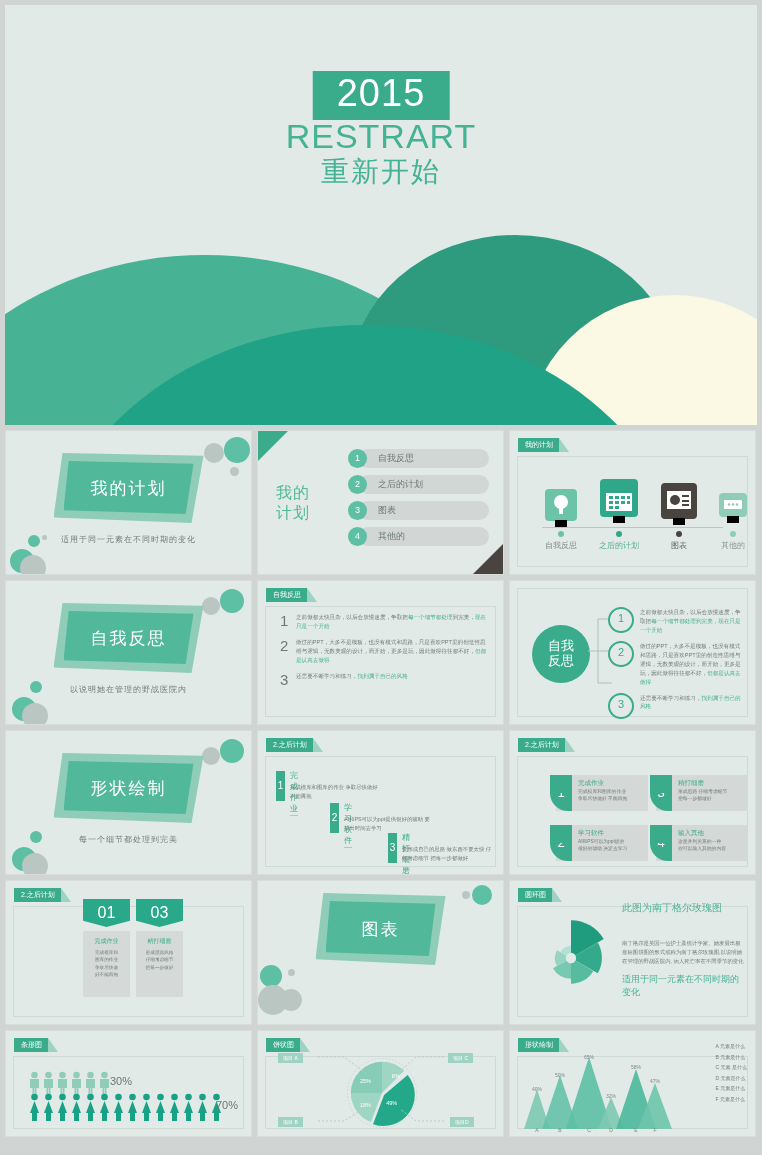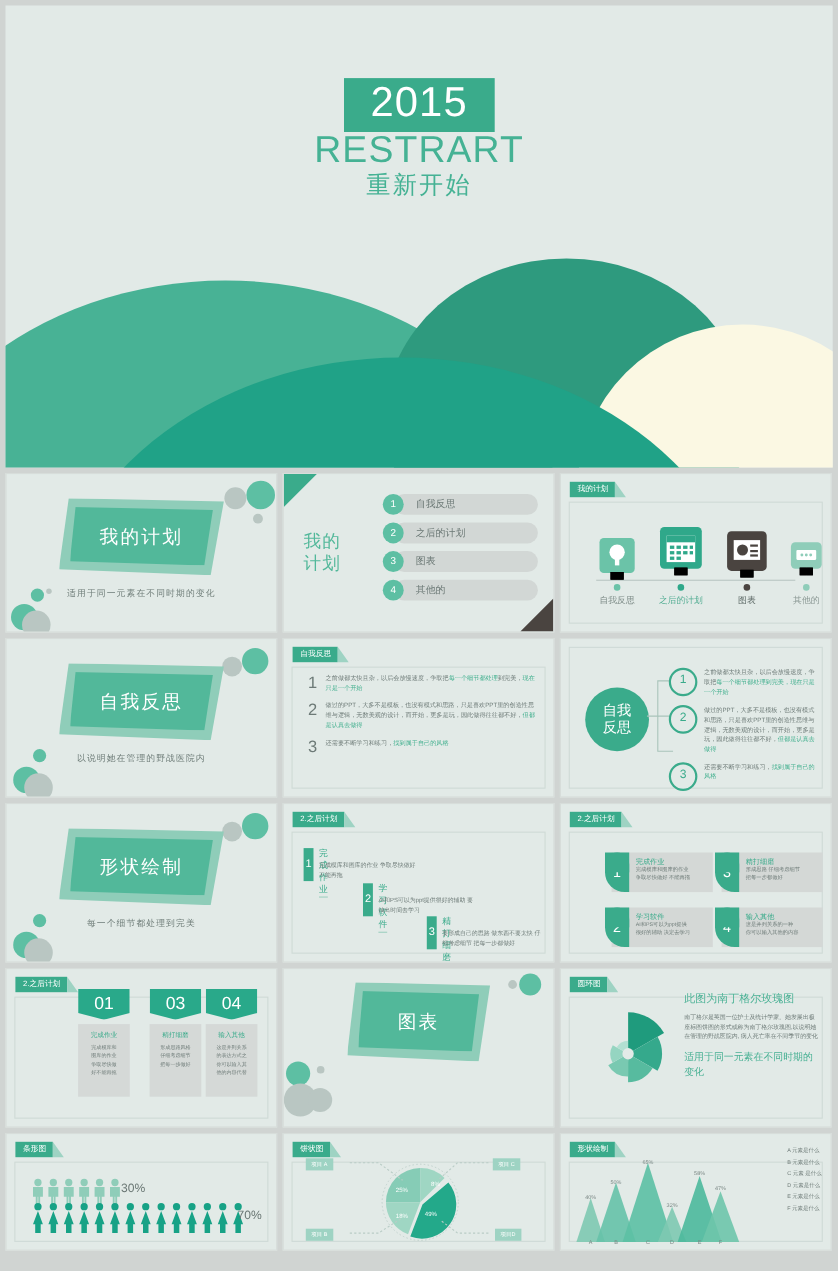--- a/index.html
+++ b/index.html
@@ -22,21 +22,21 @@
     font-size:38px;letter-spacing:1px;
     padding:3px 24px 6px 24px;line-height:1.05;
     font-weight:400;
   }
   .hero-en{
     position:absolute;left:50%;top:112px;transform:translateX(-50%);
     color:#45b294;font-size:34px;letter-spacing:1px;white-space:nowrap;
   }
   .hero-cn{
     position:absolute;left:50%;top:148px;transform:translateX(-50%);
-    color:#45b294;font-size:22px;letter-spacing:2px;white-space:nowrap;
+    color:#45b294;font-size:28px;letter-spacing:2px;white-space:nowrap;
   }
   .hill{position:absolute;border-radius:50%;}
   .hill-a{width:640px;height:540px;left:-120px;top:250px;background:#48b295;}
   .hill-b{width:330px;height:290px;left:345px;top:230px;background:#2e9a7e;}
   .hill-c{width:300px;height:300px;left:520px;top:290px;background:#fbf8e3;}
   .hill-d{width:640px;height:520px;left:40px;top:320px;background:#20a287;}
 
   
   .grid{position:absolute;left:0;top:430px;width:762px;}
   .row{display:flex;gap:5px;margin-bottom:5px;padding:0 5px;box-sizing:border-box;}
@@ -141,21 +141,21 @@
   
   .col4{position:absolute;top:18px;width:47px;}
   .col4-top{height:28px;background:#29a98a;color:#fff;font-size:16px;text-align:center;line-height:28px;
     clip-path:polygon(0 0,100% 0,100% 78%,50% 100%,0 78%);}
   .col4-body{background:#d5d9d7;height:66px;margin-top:4px;padding:6px 4px 0;box-sizing:border-box;text-align:center;}
   .col4-h{color:#3aab8b;font-size:6px;margin-bottom:3px;}
   .col4-b{font-size:4.6px;line-height:1.6;color:#707d7a;}
 
   
   .rose-txt{position:absolute;left:112px;top:20px;right:10px;}
-  .rose-h{color:#49b194;font-size:10px;margin-bottom:6px;font-family:Liberation Serif, serif;}
+  .rose-h{color:#49b194;font-size:10px;margin-bottom:24px;font-family:Liberation Serif, serif;}
   .rose-p{color:#6f7c79;font-size:5.4px;line-height:1.7;margin-bottom:6px;}
   .rose-h2{color:#49b194;font-size:9px;}
 
   
   .picto-row{position:absolute;display:flex;gap:1px;}
   .picto-lab{position:absolute;color:#6a7774;font-size:11px;}
 
   
   .pie-lab{position:absolute;background:#9ed3c3;color:#fff;font-size:5px;padding:2px 5px;}
   .tri-v{position:absolute;color:#7b8885;font-size:5px;transform:translateX(-50%);}
@@ -429,47 +429,37 @@
 你可以输入其他的内容</div>
         </div>
       </div>
     </div>
 
     <div class="row">
 
       <div class="slide">
         <div class="tag">2.之后计划</div>
         <div class="inner-border"></div>
-        <div class="col4" style="left:20px;padding-left:45px;">
+        <div class="col4" style="left:32px;padding-left:45px;">
           <div class="col4-top">01</div>
           <div class="col4-body">
             <div class="col4-h">完成作业</div>
             <div class="col4-b" style="white-space:pre-line;">完成模库和
 图库的作业
 争取尽快做
 好不能再拖</div>
           </div>
         </div>
         <div class="col4" style="left:130px;">
           <div class="col4-top">03</div>
           <div class="col4-body">
             <div class="col4-h">精打细磨</div>
             <div class="col4-b" style="white-space:pre-line;">形成思路风格
 仔细考虑细节
 把每一步做好</div>
-          </div>
-        </div>
-        <div class="col4" style="left:181px;">
-          <div class="col4-top">04</div>
-          <div class="col4-body">
-            <div class="col4-h">输入其他</div>
-            <div class="col4-b" style="white-space:pre-line;">这是并列关系
-的表达方式之
-你可以输入其
-他的内容代替</div>
           </div>
         </div>
       </div>
 
       <div class="slide">
         <div class="bub" style="left:214px;top:4px;width:20px;height:20px;background:#5dbfa3;"></div>
         <div class="bub" style="left:204px;top:10px;width:8px;height:8px;background:#b9c6c2;"></div>
         <div class="bub" style="left:2px;top:84px;width:22px;height:22px;background:#5dbfa3;"></div>
         <div class="bub" style="left:0px;top:104px;width:30px;height:30px;background:#b9c6c2;"></div>
         <div class="bub" style="left:22px;top:108px;width:22px;height:22px;background:#b9c6c2;"></div>

